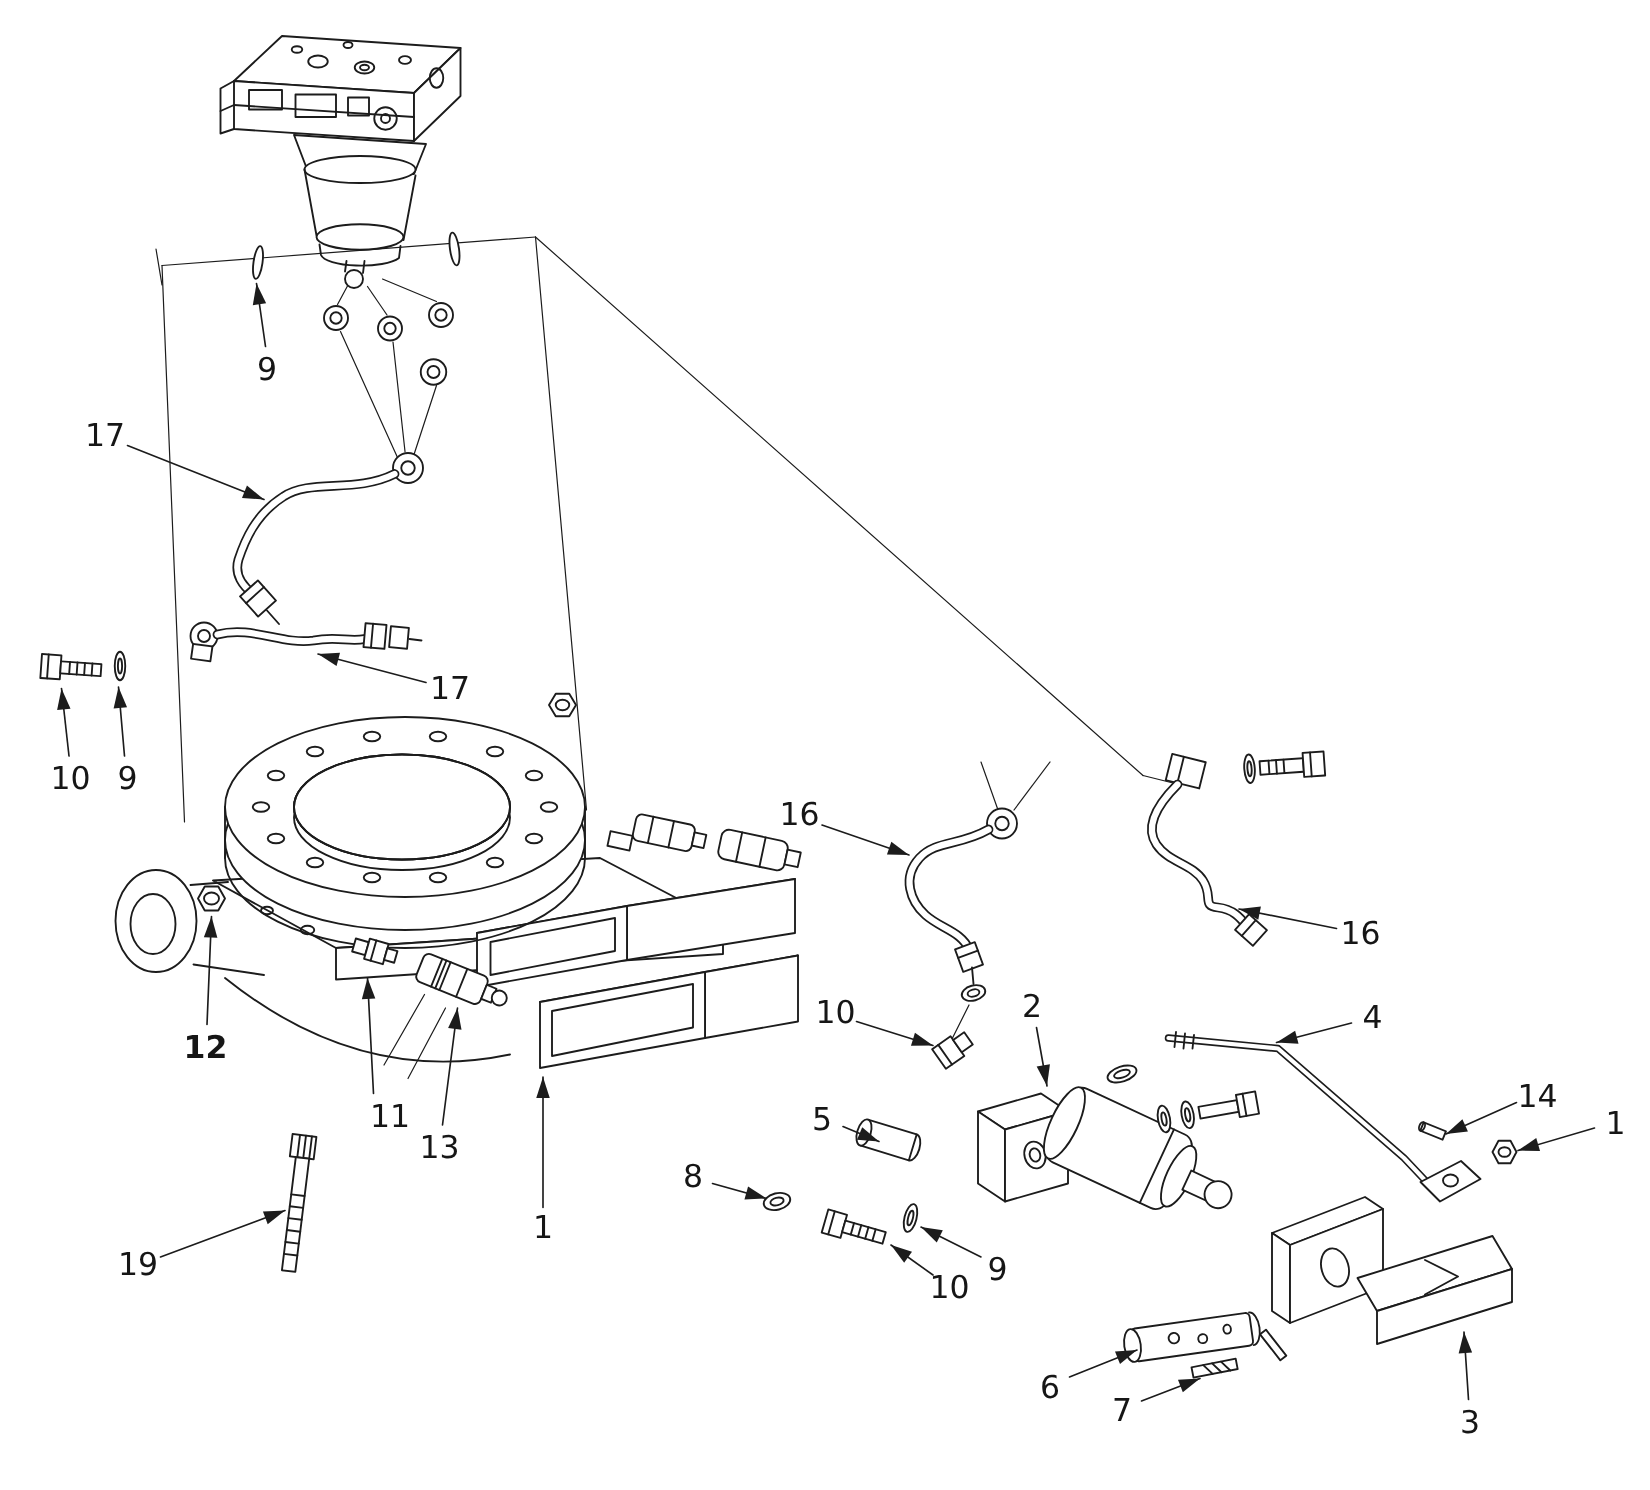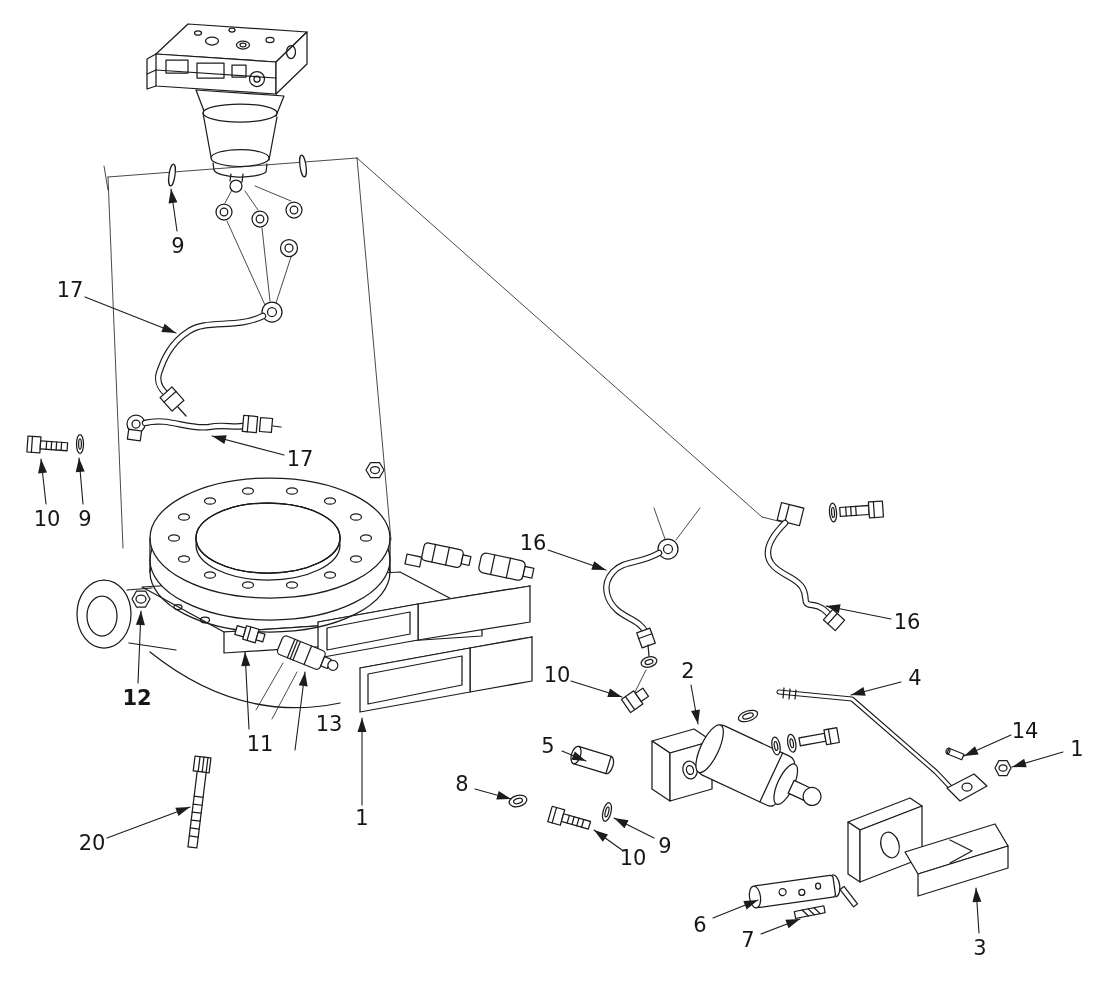--- a/index.html
+++ b/index.html
@@ -446,25 +446,25 @@
       <div class="callout" style="left: 47px; top: 519px;">10</div>
       <div class="callout" style="left: 85px; top: 519px;">9</div>
       <div class="callout" style="left: 533px; top: 543px;">16</div>
       <div class="callout" style="left: 137px; top: 698px; font-weight: bold;">12</div>
       <div class="callout" style="left: 907px; top: 622px;">16</div>
       <div class="callout" style="left: 688px; top: 671px;">2</div>
       <div class="callout" style="left: 557px; top: 675px;">10</div>
       <div class="callout" style="left: 915px; top: 678px;">4</div>
       <div class="callout" style="left: 260px; top: 744px;">11</div>
       <div class="callout" style="left: 548px; top: 746px;">5</div>
-      <div class="callout" style="left: 293px; top: 724px; margin-left: 36px;">13</div>
+      <div class="callout" style="left: 293px; top: 765px;">13</div>
       <div class="callout" style="left: 1025px; top: 731px;">14</div>
       <div class="callout" style="left: 1077px; top: 749px;">1</div>
       <div class="callout" style="left: 462px; top: 784px;">8</div>
       <div class="callout" style="left: 362px; top: 818px;">1</div>
-      <div class="callout" style="left: 92px; top: 843px;">20</div>
+      <div class="callout" style="left: 92px; top: 843px;">19</div>
       <div class="callout" style="left: 633px; top: 858px;">10</div>
       <div class="callout" style="left: 665px; top: 846px;">9</div>
       <div class="callout" style="left: 700px; top: 925px;">6</div>
       <div class="callout" style="left: 748px; top: 940px;">7</div>
       <div class="callout" style="left: 980px; top: 948px;">3</div>
     </div>
 </div>
 
 </body></html>

